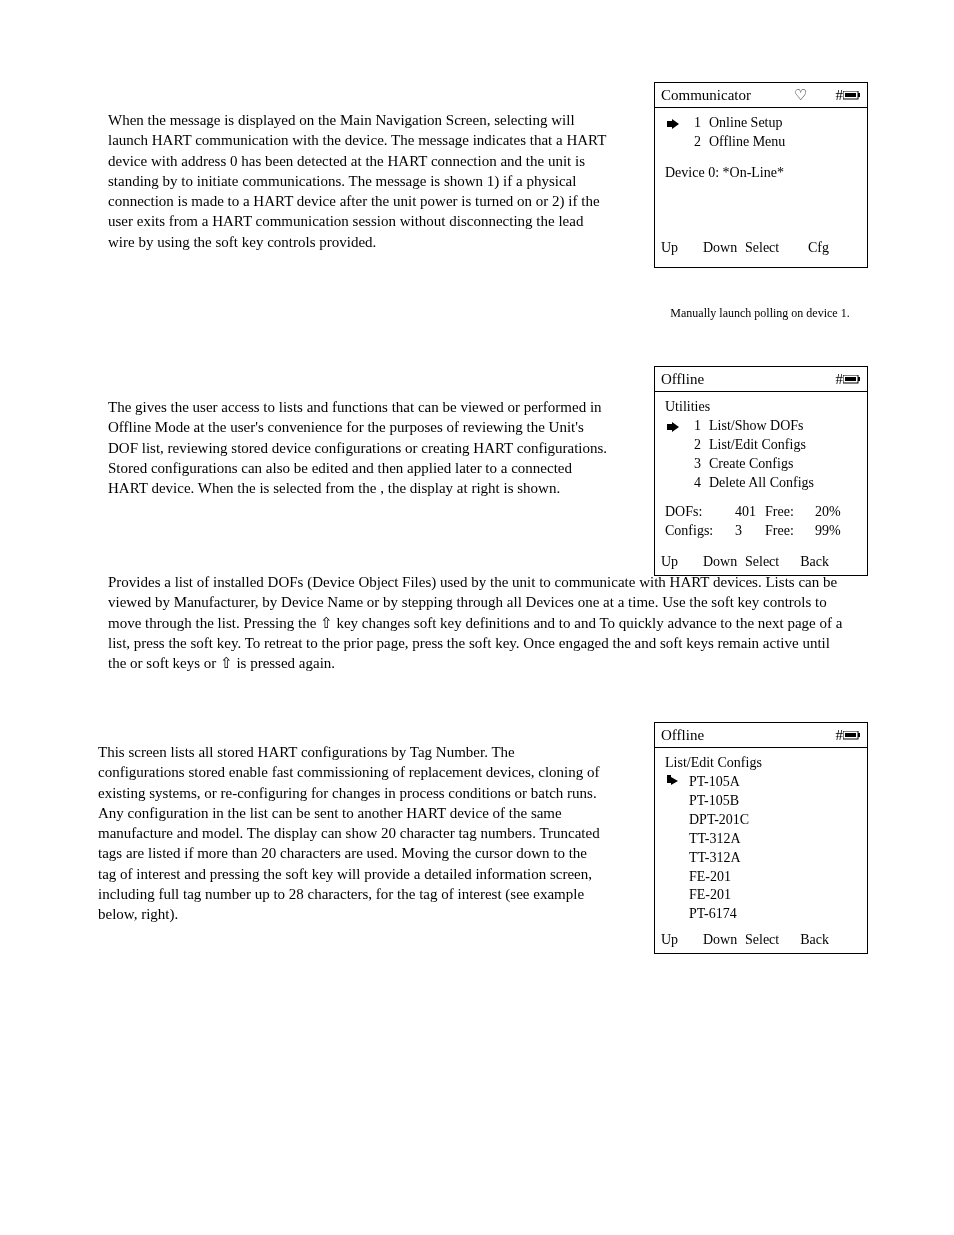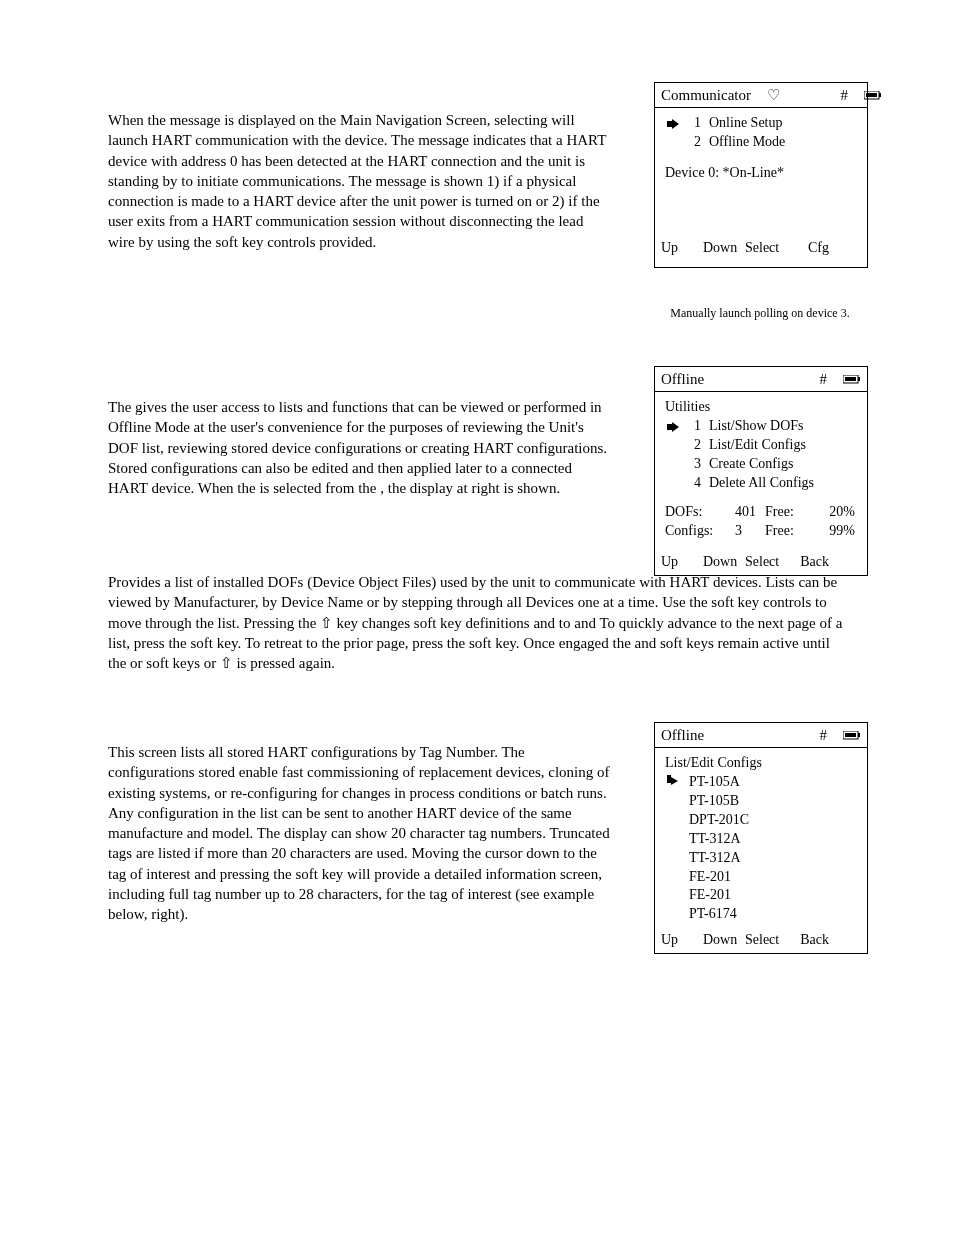--- a/index.html
+++ b/index.html
@@ -1,39 +1,39 @@
 <!DOCTYPE html>
 <html><head>
 <meta charset="utf-8">
 <style>
 body{margin:0;background:#fff;font-family:"Times New Roman",Times,serif;font-size:15px;color:#000;line-height:1.35}
 .page{width:954px;height:1235px;position:relative}
 .col-text{position:absolute;width:505px}
 .t1{left:108px;top:110px}
 .t2{left:108px;top:397px}
 .t3{left:108px;top:572px;width:740px}
-.t4{left:108px;top:742px}
+.t4{left:98px;top:742px}
 .page-number{position:absolute;left:0;right:0;bottom:40px;text-align:center}
 .device-box{position:absolute;left:654px;width:212px;border:1px solid #000;font-family:"Times New Roman",serif}
-.device-header{border-bottom:1px solid #000;padding:2px 6px;display:flex;align-items:center;gap:16px}
+.device-header{border-bottom:1px solid #000;padding:2px 6px;display:flex;align-items:center;gap:0}
 .device-header .title{flex:1}
 .device-body{padding:6px 8px 4px 8px;font-size:14px}
 .device-footer{padding:3px 6px;display:flex;justify-content:flex-start;font-size:14px}
 .softkey{display:inline-block;min-width:42px;text-align:left}
 .caption{position:absolute;left:654px;width:212px;font-size:12px;text-align:center}
 .menu-line{display:flex;align-items:center;gap:8px;padding-left:4px}
 .menu-line .num{width:12px;text-align:right}
 .ptr{width:14px;display:inline-block}
 .ptr svg{display:block}
 .subhead{padding-left:2px}
 .stat-row{display:flex;padding-left:2px}
 .stat-row span.lbl{width:70px}
 .stat-row span.val{width:30px;text-align:left}
 .stat-row span.freel{width:50px;}
-.stat-row span.freev{width:40px;text-align:right}
+.stat-row span.freev{width:40px;text-align:left}
 .bat{display:inline-block;vertical-align:middle}
 .heart{display:inline-block}
 ul.cfgs{list-style:none;margin:0;padding:0 0 0 4px}
 ul.cfgs li{padding-left:22px;position:relative}
 ul.cfgs li.first::before{content:"";position:absolute;left:4px;top:4px;width:0;height:0;border-top:4px solid transparent;border-bottom:4px solid transparent;border-left:7px solid #000}
 ul.cfgs li.first::after{content:"";position:absolute;left:0;top:2px;width:4px;height:8px;background:#000}
 .box1{top:82px;height:184px}
 .box2{top:366px}
 .box3{top:722px}
 .hash{font-family:"Times New Roman"}
@@ -66,33 +66,33 @@
               <rect x="0" y="2" width="5" height="6" fill="#000"></rect>
               <polygon points="5,0 12,5 5,10" fill="#000"></polygon>
             </svg>
           </span>
         <span class="num">1</span>
         <span>Online Setup</span>
       </div>
       <div class="menu-line">
         <span class="ptr"></span>
         <span class="num">2</span>
-        <span>Offline Mode</span>
+        <span>Offline Menu</span>
       </div>
       <div style="height:12px"></div>
       <div class="subhead">Device  0:  *On-Line*</div>
     </div>
     <div class="device-footer">
       <span class="softkey">Up</span>
       <span class="softkey">Down</span>
       <span class="softkey">Select</span>
       <span class="softkey" style="text-align:right">Cfg</span>
     </div>
   </div>
-  <div class="caption" style="top:305px">Manually launch polling on device 3.</div>
+  <div class="caption" style="top:305px">Manually launch polling on device 1.</div>
 
   <div class="device-box box2">
     <div class="device-header">
       <span class="title">Offline</span>
       <span class="hash">#</span>
       <span class="bat"><svg width="18" height="9">
             <rect x="0" y="0" width="15" height="8" fill="none" stroke="#000"></rect>
             <rect x="2" y="2" width="11" height="4" fill="#000"></rect>
             <rect x="15" y="2" width="2" height="4" fill="#000"></rect>
           </svg></span>

